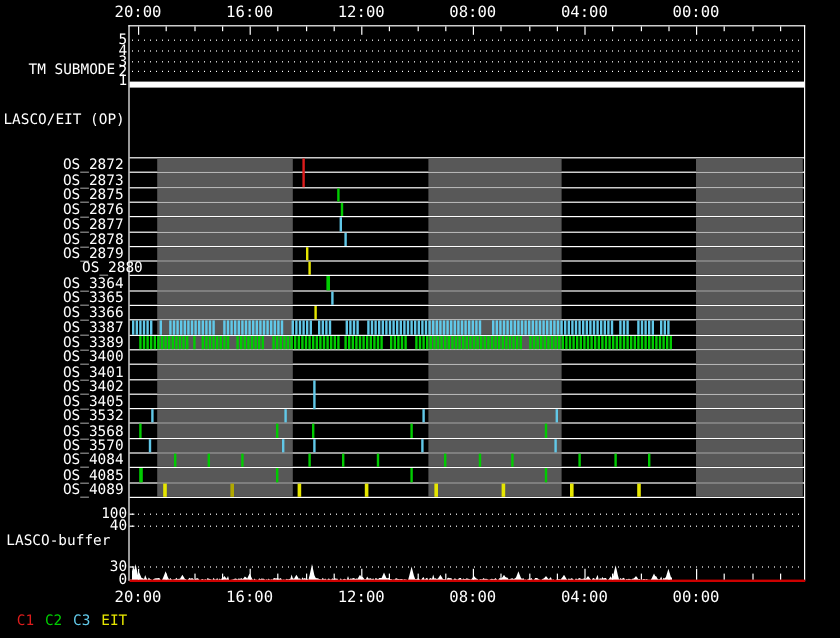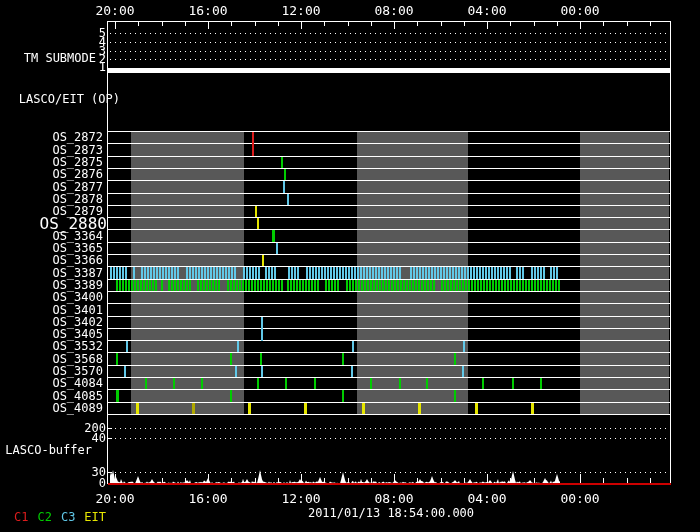--- a/index.html
+++ b/index.html
@@ -4,34 +4,33 @@
 <style>
   html,body{margin:0;padding:0;background:#000;}
   .screen{
     position:relative;width:700px;height:532px;background:#000;
     font-family:"DejaVu Sans Mono","Liberation Mono",monospace;
     color:#fff;overflow:hidden;
   }
   .screen div{position:absolute;}
   .side-label{text-align:right;font-size:12px;line-height:12px;white-space:pre;}
   .lbl-tm{left:0;top:52px;width:96px;}
-  .lbl-eit{left:16px;top:93px;width:104px;}
+  .lbl-eit{left:0;top:93px;width:104px;}
   .lbl-buf{left:0;top:444px;width:92px;}
   .date-label{position:absolute;left:305px;top:507px;width:172px;text-align:center;font-size:12px;line-height:13px;}
   .legend{position:absolute;left:14px;top:511px;height:13px;font-size:12px;line-height:13px;display:flex;gap:9px;}
   .legend span{display:inline-block;}
 </style>
 </head>
 <body>
 
 <div class="screen">
   <div class="side-label lbl-tm">TM SUBMODE</div>
   <div class="side-label lbl-eit">LASCO/EIT (OP)</div>
   <div class="side-label lbl-buf">LASCO-buffer</div>
-  <div class="date-label">2011/01/13 18:54:00.000</div>
   <div class="legend">
       <span style="color: rgb(221, 28, 28);">C1</span>
       <span style="color: rgb(0, 204, 0);">C2</span>
       <span style="color: rgb(97, 200, 232);">C3</span>
       <span style="color: rgb(230, 230, 0);">EIT</span>
     </div>
 <div style="left: 107px; top: 21px; width: 564px; height: 1px; background: rgb(255, 255, 255);"></div>
     <div style="left: 107px; top: 21px; width: 1px; height: 463px; background: rgb(255, 255, 255);"></div>
     <div style="left: 670px; top: 21px; width: 1px; height: 463px; background: rgb(255, 255, 255);"></div>
     <div style="left: 115px; top: 22px; width: 1px; height: 7px; background: rgb(255, 255, 255);"></div>
@@ -169,21 +168,21 @@
       <div style="left: 472px; top: 0px; width: 89px; height: 100%; background: rgb(88, 88, 88);"></div>
       <div style="left: 179px; top: 0px; width: 2px; height: 11px; background: rgb(97, 200, 232); z-index: 3;"></div>
     </div>
     <div style="left: 0px; top: 205px; width: 103px; height: 13px; text-align: right; font-size: 12px; line-height: 13px;">OS_2879</div>
     <div style="left: 108px; top: 206px; width: 562px; height: 11px; z-index: 2;">
       <div style="left: 23px; top: 0px; width: 113px; height: 100%; background: rgb(88, 88, 88);"></div>
       <div style="left: 249px; top: 0px; width: 111px; height: 100%; background: rgb(88, 88, 88);"></div>
       <div style="left: 472px; top: 0px; width: 89px; height: 100%; background: rgb(88, 88, 88);"></div>
       <div style="left: 147px; top: 0px; width: 2px; height: 11px; background: rgb(230, 230, 0); z-index: 3;"></div>
     </div>
-    <div style="left: 4px; top: 217px; width: 103px; height: 13px; text-align: right; font-size: 16px; line-height: 13px;">OS_2880</div>
+    <div style="left: 16px; top: 217px; width: 103px; height: 13px; text-align: right; font-size: 12px; line-height: 13px;">OS_2880</div>
     <div style="left: 108px; top: 218px; width: 562px; height: 11px; z-index: 2;">
       <div style="left: 23px; top: 0px; width: 113px; height: 100%; background: rgb(88, 88, 88);"></div>
       <div style="left: 249px; top: 0px; width: 111px; height: 100%; background: rgb(88, 88, 88);"></div>
       <div style="left: 472px; top: 0px; width: 89px; height: 100%; background: rgb(88, 88, 88);"></div>
       <div style="left: 149px; top: 0px; width: 2px; height: 11px; background: rgb(230, 230, 0); z-index: 3;"></div>
     </div>
     <div style="left: 0px; top: 229px; width: 103px; height: 14px; text-align: right; font-size: 12px; line-height: 14px;">OS_3364</div>
     <div style="left: 108px; top: 230px; width: 562px; height: 12px; z-index: 2;">
       <div style="left: 23px; top: 0px; width: 113px; height: 100%; background: rgb(88, 88, 88);"></div>
       <div style="left: 249px; top: 0px; width: 111px; height: 100%; background: rgb(88, 88, 88);"></div>
@@ -575,21 +574,21 @@
       <div style="left: 140px; top: 0px; width: 3px; height: 11px; background: rgb(230, 230, 0); z-index: 3;"></div>
       <div style="left: 196px; top: 0px; width: 3px; height: 11px; background: rgb(230, 230, 0); z-index: 3;"></div>
       <div style="left: 254px; top: 0px; width: 3px; height: 11px; background: rgb(230, 230, 0); z-index: 3;"></div>
       <div style="left: 310px; top: 0px; width: 3px; height: 11px; background: rgb(230, 230, 0); z-index: 3;"></div>
       <div style="left: 367px; top: 0px; width: 3px; height: 11px; background: rgb(230, 230, 0); z-index: 3;"></div>
       <div style="left: 423px; top: 0px; width: 3px; height: 11px; background: rgb(230, 230, 0); z-index: 3;"></div>
     </div>
     <div style="left: 110px; top: 428px; width: 558px; height: 1px; background: repeating-linear-gradient(90deg, rgb(255, 255, 255) 0px, rgb(255, 255, 255) 1px, transparent 1px, transparent 5px);"></div>
     <div style="left: 110px; top: 438px; width: 558px; height: 1px; background: repeating-linear-gradient(90deg, rgb(255, 255, 255) 0px, rgb(255, 255, 255) 1px, transparent 1px, transparent 5px);"></div>
     <div style="left: 110px; top: 472px; width: 558px; height: 1px; background: repeating-linear-gradient(90deg, rgb(255, 255, 255) 0px, rgb(255, 255, 255) 1px, transparent 1px, transparent 5px);"></div>
-    <div style="left: 0px; top: 422px; width: 106px; text-align: right; font-size: 12px; line-height: 12px;">200</div>
+    <div style="left: 0px; top: 422px; width: 106px; text-align: right; font-size: 12px; line-height: 12px;">100</div>
     <div style="left: 108px; top: 428px; width: 4px; height: 1px; background: rgb(255, 255, 255);"></div>
     <div style="left: 0px; top: 432px; width: 106px; text-align: right; font-size: 12px; line-height: 12px;">40</div>
     <div style="left: 108px; top: 438px; width: 4px; height: 1px; background: rgb(255, 255, 255);"></div>
     <div style="left: 0px; top: 466px; width: 106px; text-align: right; font-size: 12px; line-height: 12px;">30</div>
     <div style="left: 108px; top: 472px; width: 4px; height: 1px; background: rgb(255, 255, 255);"></div>
     <div style="left: 0px; top: 477px; width: 106px; text-align: right; font-size: 12px; line-height: 12px;">0</div>
     <div style="left: 108px; top: 483px; width: 4px; height: 1px; background: rgb(255, 255, 255);"></div>
     <svg width="563" height="67" viewBox="0 0 563 67" style="position: absolute; left: 108px; top: 418px; z-index: 1;">
       <path d="M2,66L2,58.0L3,54.0L4,56.7L5,52.0L6,56.7L7,61.3L8,59.0L9,61.3L10,63.7L11,63.8L12,64.6L13,61.1L14,63.6L15,65.3L16,63.3L17,64.5L18,65.0L19,65.5L20,64.4L21,64.1L22,63.9L23,63.8L24,63.7L25,63.8L26,65.5L27,65.4L28,63.3L29,60.7L30,58.0L31,60.7L32,63.3L33,65.0L34,63.7L35,65.0L36,65.1L37,64.8L38,64.8L39,63.5L40,64.7L41,64.2L42,64.3L43,62.7L44,61.0L45,62.7L46,64.2L47,64.7L48,65.5L49,64.4L50,63.5L51,64.3L52,63.6L53,64.3L54,65.3L55,64.2L56,63.9L57,63.8L58,65.2L59,65.4L60,64.8L61,64.5L62,65.3L63,64.6L64,65.4L65,63.6L66,64.3L67,64.6L68,65.0L69,65.3L70,63.5L71,65.0L72,64.9L73,63.7L74,65.4L75,64.0L76,65.0L77,63.6L78,63.3L79,62.0L80,63.3L81,64.3L82,62.0L83,65.5L84,65.4L85,65.1L86,64.9L87,64.4L88,64.1L89,64.2L90,64.9L91,63.9L92,64.5L93,63.7L94,64.4L95,63.9L96,62.4L97,63.0L98,64.0L99,62.0L100,60.0L101,62.0L102,64.0L103,65.5L104,64.1L105,65.2L106,65.2L107,65.5L108,63.8L109,64.8L110,64.1L111,64.2L112,64.2L113,65.4L114,64.8L115,65.1L116,64.1L117,65.3L118,64.7L119,65.2L120,63.8L121,63.7L122,64.1L123,63.6L124,64.0L125,64.3L126,63.6L127,65.4L128,64.9L129,65.1L130,65.1L131,64.3L132,65.0L133,64.6L134,64.2L135,60.8L136,63.8L137,64.2L138,62.7L139,61.0L140,62.7L141,64.3L142,63.9L143,65.4L144,63.0L145,64.2L146,63.6L147,64.2L148,64.2L149,65.1L150,61.3L151,56.7L152,52.0L153,56.7L154,61.3L155,63.5L156,63.8L157,63.9L158,64.4L159,64.8L160,64.9L161,63.5L162,65.0L163,64.0L164,65.1L165,64.9L166,63.8L167,65.0L168,65.0L169,63.8L170,64.8L171,63.6L172,64.2L173,64.0L174,65.5L175,65.3L176,63.9L177,65.3L178,64.8L179,64.3L180,64.8L181,65.2L182,61.9L183,64.9L184,64.0L185,64.2L186,63.8L187,63.7L188,64.5L189,64.1L190,64.3L191,62.7L192,61.0L193,62.7L194,62.6L195,63.6L196,64.9L197,64.6L198,62.4L199,64.1L200,64.1L201,63.8L202,64.7L203,63.8L204,65.3L205,63.6L206,64.1L207,64.8L208,63.7L209,63.6L210,63.7L211,61.3L212,59.0L213,61.3L214,63.7L215,63.9L216,63.5L217,64.4L218,64.5L219,65.2L220,64.9L221,64.9L222,63.6L223,64.3L224,64.5L225,64.8L226,64.6L227,64.6L228,65.2L229,64.8L230,65.0L231,65.1L232,65.5L233,62.0L234,58.0L235,54.0L236,58.0L237,62.0L238,64.4L239,64.4L240,64.0L241,63.9L242,65.1L243,65.2L244,63.6L245,62.8L246,65.1L247,63.8L248,63.5L249,65.3L250,64.0L251,63.6L252,64.4L253,60.7L254,64.0L255,63.9L256,64.5L257,64.1L258,62.7L259,61.0L260,62.7L261,64.3L262,64.8L263,64.4L264,65.3L265,63.6L266,63.5L267,63.8L268,63.6L269,65.1L270,65.0L271,63.9L272,64.6L273,65.2L274,64.3L275,63.7L276,63.7L277,65.2L278,64.0L279,64.4L280,64.4L281,63.9L282,64.3L283,64.6L284,64.9L285,64.5L286,63.3L287,62.0L288,63.3L289,64.1L290,64.6L291,65.5L292,64.4L293,64.7L294,64.8L295,63.7L296,64.5L297,64.3L298,64.4L299,65.2L300,65.2L301,64.6L302,64.2L303,64.8L304,64.4L305,63.7L306,65.0L307,65.5L308,63.9L309,63.8L310,63.9L311,62.7L312,61.0L313,62.7L314,63.2L315,63.5L316,64.9L317,64.6L318,64.0L319,63.8L320,64.6L321,64.0L322,63.3L323,60.7L324,58.0L325,60.7L326,63.3L327,64.4L328,63.7L329,65.2L330,64.9L331,65.4L332,64.5L333,64.0L334,64.3L335,63.7L336,65.3L337,65.1L338,63.6L339,63.6L340,63.8L341,64.8L342,65.1L343,65.3L344,64.5L345,64.1L346,63.3L347,62.0L348,63.3L349,64.4L350,64.0L351,62.9L352,65.4L353,64.7L354,65.5L355,65.5L356,64.7L357,64.8L358,64.5L359,64.9L360,63.9L361,62.7L362,61.0L363,62.7L364,64.3L365,65.3L366,63.9L367,64.7L368,63.8L369,64.0L370,65.2L371,65.4L372,63.9L373,64.9L374,64.0L375,63.6L376,64.2L377,64.4L378,64.2L379,63.9L380,64.7L381,63.3L382,62.0L383,63.3L384,64.5L385,65.5L386,63.9L387,63.7L388,65.1L389,63.3L390,61.0L391,65.3L392,63.6L393,64.4L394,62.9L395,64.0L396,63.6L397,63.6L398,65.3L399,64.9L400,63.6L401,62.3L402,64.3L403,61.7L404,57.3L405,53.0L406,57.3L407,61.7L408,65.1L409,63.6L410,64.4L411,63.8L412,63.5L413,65.4L414,64.5L415,64.8L416,64.2L417,64.6L418,64.9L419,64.2L420,64.0L421,63.3L422,62.0L423,63.3L424,64.7L425,64.4L426,65.4L427,65.3L428,64.4L429,64.6L430,65.0L431,64.5L432,65.2L433,65.1L434,65.3L435,64.0L436,62.0L437,60.0L438,62.0L439,62.5L440,64.2L441,64.9L442,64.4L443,62.4L444,65.3L445,63.5L446,64.0L447,62.7L448,59.3L449,56.0L450,59.3L451,62.7L452,63.7L452,66Z" fill="#fff"></path>
     </svg>

